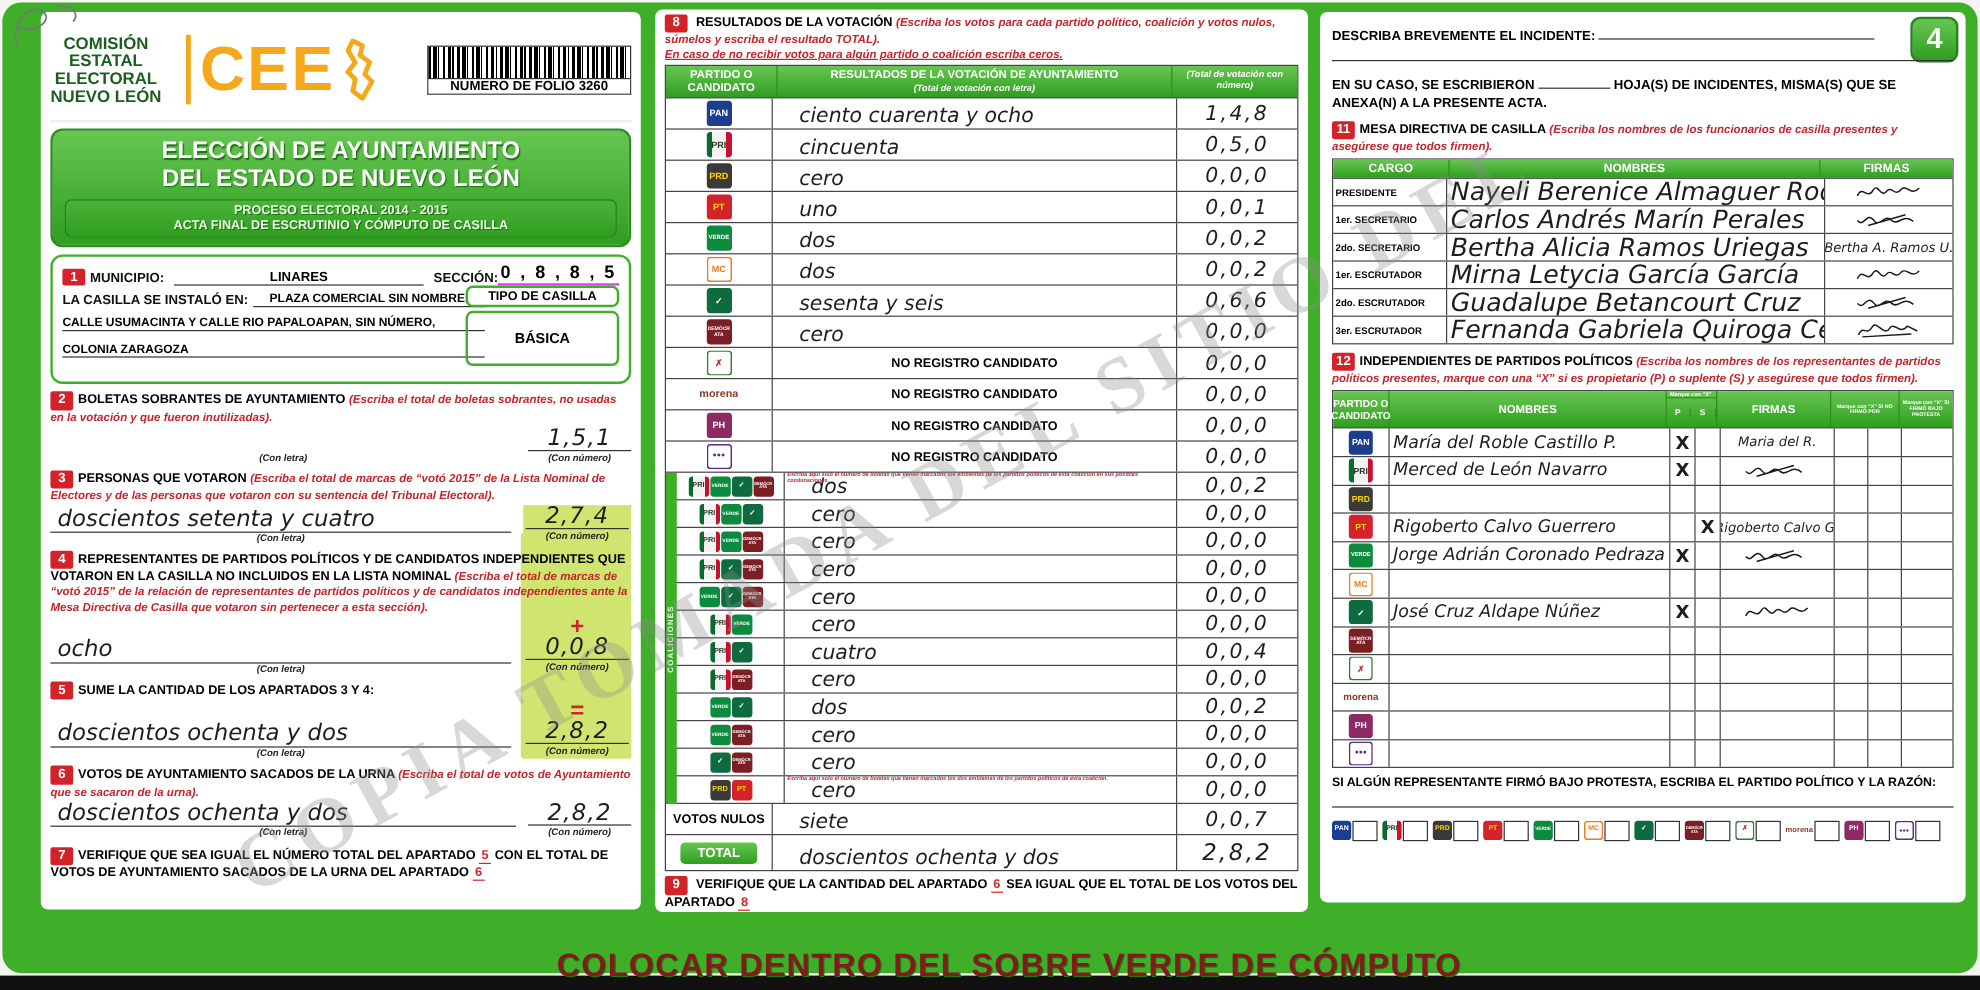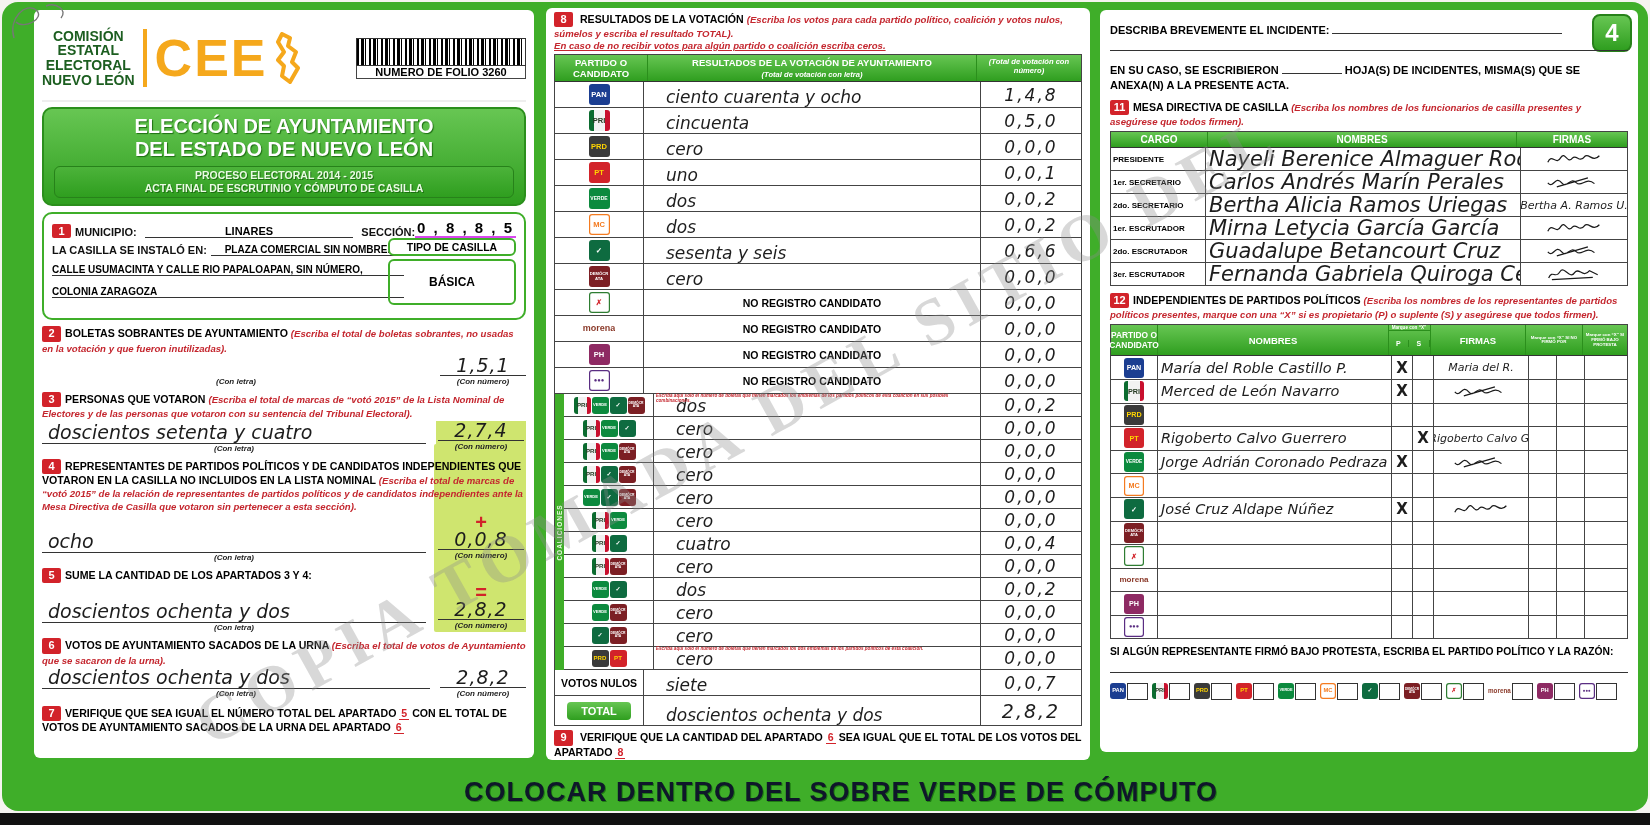--- a/index.html
+++ b/index.html
@@ -3,28 +3,28 @@
 <meta charset="utf-8">
 <style>
   html,body{margin:0;padding:0;}
   body{width:1650px;height:825px;position:relative;background:#f5f4f0;font-family:"Liberation Sans",sans-serif;overflow:hidden;}
   .frame{position:absolute;left:2px;top:2px;right:2px;bottom:14px;background:#3fae29;border-radius:16px;}
   .blackstrip{position:absolute;left:0;right:0;bottom:0;height:12px;background:#111;}
   .col{position:absolute;background:#fff;border-radius:6px;overflow:hidden;}
   .col1{left:34px;top:10px;width:500px;height:748px;padding:6px 8px;box-sizing:border-box;}
   .col2{left:546px;top:8px;width:544px;height:752px;padding:4px 8px;box-sizing:border-box;}
   .col3{left:1100px;top:10px;width:538px;height:742px;padding:6px 10px;box-sizing:border-box;}
-  .banner{position:absolute;left:0;right:0;bottom:16px;height:34px;display:flex;align-items:center;justify-content:center;
-    color:#0f172a;font-weight:bold;font-size:27px;letter-spacing:1px;text-shadow:1px 1px 0 #1e7d12;padding-left:32px;}
+  .banner{position:absolute;left:0;right:0;bottom:4px;height:34px;display:flex;align-items:center;justify-content:center;
+    color:#7f1d1d;font-weight:bold;font-size:27px;letter-spacing:1px;text-shadow:1px 1px 0 #1e7d12;padding-left:32px;}
   
   .wm{position:absolute;left:200px;top:690px;transform:rotate(-29deg);transform-origin:left center;
     font-size:66px;font-weight:bold;color:rgba(140,140,140,0.34);letter-spacing:8px;white-space:nowrap;z-index:50;pointer-events:none;font-family:"Liberation Serif",serif;}
   
   .hdr{display:flex;align-items:center;gap:8px;height:84px;border-bottom:2px solid #eee;}
-  .org{color:#1c5e20;font-weight:900;font-size:14px;text-align:center;line-height:1.05;border-right:4px solid #f5a81c;padding-right:8px;}
+  .org{color:#1c5e20;font-weight:900;font-size:14px;text-align:center;line-height:1.05;border-right:4px solid #f5a81c;padding-right:20px;}
   .cee{color:#f5a81c;font-weight:900;font-size:52px;letter-spacing:2px;line-height:1;display:flex;align-items:center;}
   .nlshape{margin-left:2px;}
   .foliobox{margin-left:auto;text-align:center;}
   .barcode{width:168px;height:26px;background:repeating-linear-gradient(90deg,#000 0 2px,#fff 2px 4px,#000 4px 7px,#fff 7px 8px,#000 8px 9px,#fff 9px 12px);border:1px solid #333;}
   .foliotxt{font-size:11px;font-weight:bold;border:1px solid #444;border-top:none;padding:0 2px;}
   .titlebox{margin-top:5px;background:linear-gradient(180deg,#67c653,#2f9e1f);border-radius:10px;text-align:center;padding:6px 4px 4px;border:2px solid #2b8f1c;}
   .titlebox .t1{color:#fff;font-weight:900;font-size:20px;line-height:1.15;text-shadow:1px 1px 1px #1e6f12;}
   .subtitle{margin:5px 6px 2px;background:linear-gradient(180deg,#4cb33a,#2f9e1f);border-radius:6px;border:1px solid #27821a;padding:2px;color:#eafbe4;font-weight:bold;font-size:10.5px;line-height:1.25;text-shadow:1px 1px 0 #1e6f12;}
   
   .s1{border:2px solid #3fae29;border-radius:10px;margin-top:6px;padding:5px 8px;position:relative;height:108px;box-sizing:border-box;}

